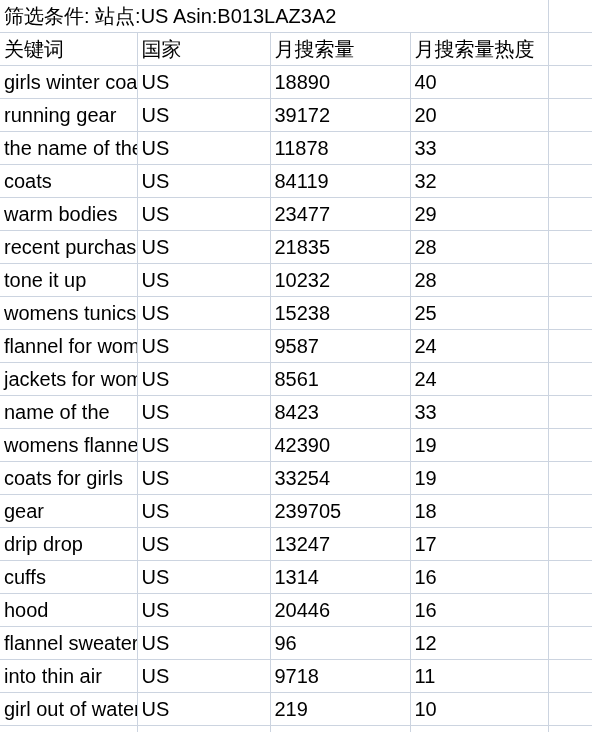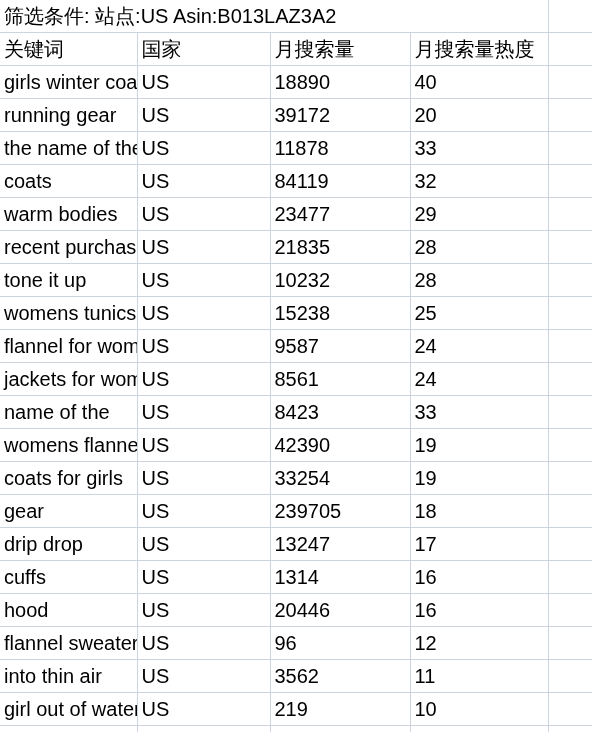--- a/index.html
+++ b/index.html
@@ -222,21 +222,21 @@
       <tr>
         <td class="txt">flannel sweater</td>
         <td class="txt">US</td>
         <td class="num">96</td>
         <td class="num">12</td>
         <td class="txt blank-cell"></td>
       </tr>
       <tr>
         <td class="txt">into thin air</td>
         <td class="txt">US</td>
-        <td class="num">3562</td>
+        <td class="num">9718</td>
         <td class="num">11</td>
         <td class="txt blank-cell"></td>
       </tr>
       <tr>
         <td class="txt">girl out of water</td>
         <td class="txt">US</td>
         <td class="num">219</td>
         <td class="num">10</td>
         <td class="txt blank-cell"></td>
       </tr>

